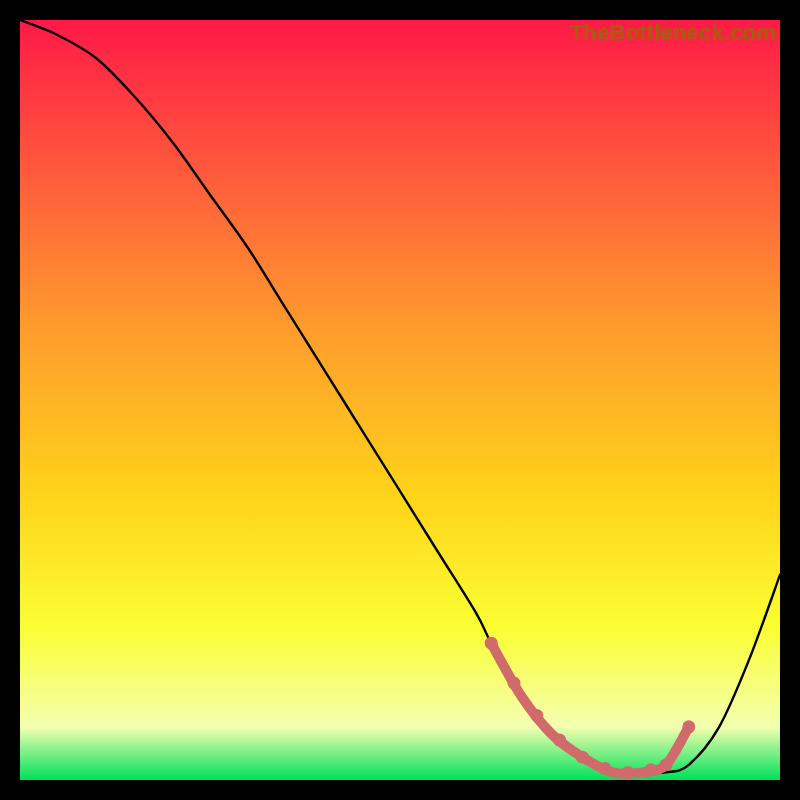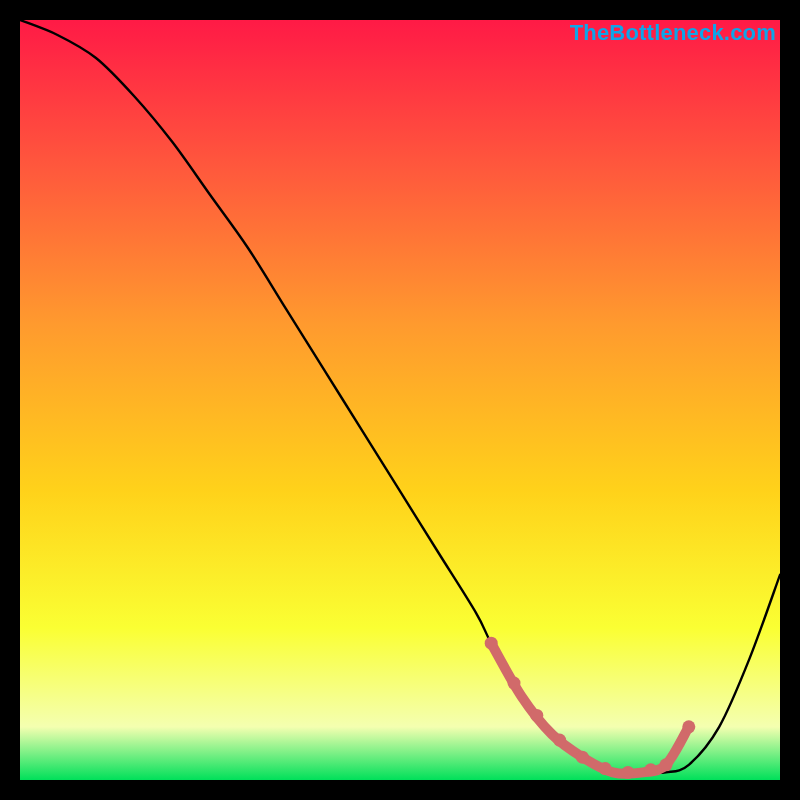--- a/index.html
+++ b/index.html
@@ -18,21 +18,21 @@
     width: 760px;
     height: 760px;
     background: #000;
   }
   .watermark {
     position: absolute;
     top: 0px;
     right: 4px;
     font-size: 22px;
     font-weight: 600;
-    color: #0ea5e9;
+    color: #a16207;
     letter-spacing: 0.2px;
   }
   svg {
     display: block;
   }
 </style>
 </head>
 <body>
 
 <div class="frame">

